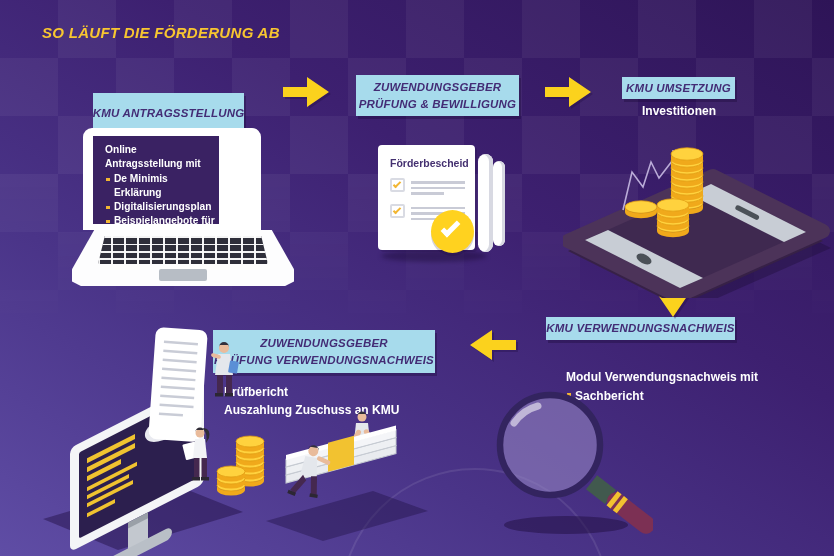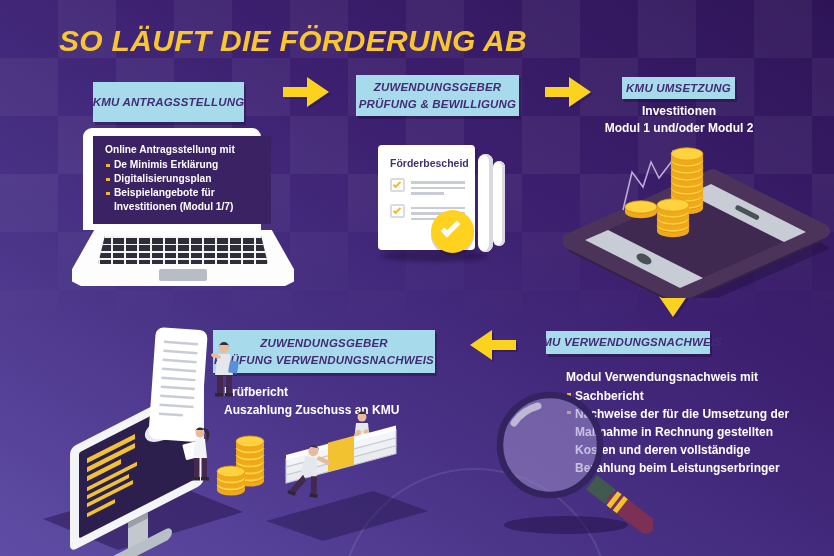--- a/index.html
+++ b/index.html
@@ -7,31 +7,31 @@
   .stage{position:relative;width:834px;height:556px;overflow:hidden;
     background:linear-gradient(211deg,#2e1457 0%,#3d2070 38%,#4a3488 68%,#5f4da5 100%);
     font-family:"Liberation Sans",sans-serif;}
   .checker{position:absolute;left:0;top:0;right:0;height:330px;
     background:repeating-conic-gradient(rgba(255,255,255,0.05) 0% 25%, rgba(255,255,255,0) 0% 50%) 0 0/116px 116px;
     -webkit-mask-image:linear-gradient(to bottom,#000 55%,transparent 100%);
     mask-image:linear-gradient(to bottom,#000 55%,transparent 100%);}
   .bgcircle{position:absolute;left:340px;top:468px;width:270px;height:270px;
     border:2px solid rgba(255,255,255,0.09);border-radius:50%;}
 
-  .title{position:absolute;left:42px;top:24px;font-size:30px;font-weight:bold;font-style:italic;
-    color:#f8c630;letter-spacing:.3px;white-space:nowrap;margin-left:17px;}
+  .title{position:absolute;left:42px;top:24px;font-size:15px;font-weight:bold;font-style:italic;
+    color:#f8c630;letter-spacing:.3px;white-space:nowrap;}
 
   .badge{position:absolute;display:flex;flex-direction:column;justify-content:center;align-items:center;
     text-align:center;background:#a7dbec;color:#432c75;font-weight:bold;font-style:italic;
     font-size:11.5px;line-height:1.45;padding:3px 8px;box-shadow:2px 3px 0 rgba(25,8,55,.35);
     white-space:nowrap;letter-spacing:.2px;}
-  .badge1{left:93px;top:82px;width:151px;height:40px}
+  .badge1{left:93px;top:93px;width:151px;height:40px}
   .badge2{left:356px;top:75px;width:163px;height:41px}
   .badge3{left:622px;top:77px;width:113px;height:22px}
-  .badge4{left:546px;top:331px;width:164px;height:23px}
+  .badge4{left:546px;top:317px;width:189px;height:23px}
   .badge5{left:213px;top:330px;width:222px;height:43px}
 
   .note{position:absolute;color:#fff;font-weight:bold;font-size:12px;line-height:1.5;}
   .note-impl{left:597px;top:103px;width:164px;text-align:center;line-height:1.4;}
   .note-final{left:224px;top:383px;}
   .note-proof{left:566px;top:368px;width:230px;}
   .screen-text{position:absolute;left:12px;top:7px;right:4px;color:#fff;font-weight:bold;
     font-size:10.2px;line-height:1.38;}
   .blist{list-style:none;margin-top:1px;}
   .blist li{position:relative;padding-left:9px;}
@@ -39,21 +39,21 @@
 
   .arrow{position:absolute;filter:drop-shadow(2px 2px 0 rgba(30,10,60,.3));}
   .arrow1{left:283px;top:74px}
   .arrow2{left:545px;top:74px}
   .arrow-down{left:655px;top:271px}
   .arrow-left{left:470px;top:327px}
 
   
   .laptop{position:absolute;left:72px;top:128px;width:222px;height:164px;}
   .lap-bezel{position:absolute;left:11px;top:0;width:178px;height:102px;background:#fff;border-radius:9px 9px 0 0;}
-  .lap-screen{position:absolute;left:10px;top:8px;width:178px;height:88px;background:#3a2263;}
+  .lap-screen{position:absolute;left:10px;top:8px;width:126px;height:88px;background:#3a2263;}
   .lap-base{position:absolute;left:0;top:102px;width:222px;height:56px;background:#fdfdfe;
     clip-path:polygon(10% 0,90% 0,100% 70%,100% 92%,96% 100%,4% 100%,0 92%,0 70%);}
   .lap-keys{position:absolute;left:26px;top:6px;width:170px;height:28px;background-color:#2e2e3a;
     clip-path:polygon(4% 0,96% 0,100% 100%,0 100%);
     background-image:repeating-linear-gradient(to right,rgba(255,255,255,.95) 0 1.5px,transparent 1.5px 13px),
                      repeating-linear-gradient(to bottom,rgba(255,255,255,.95) 0 1.5px,transparent 1.5px 7.5px);}
   .lap-trackpad{position:absolute;left:50%;transform:translateX(-50%);top:39px;width:48px;height:12px;
     background:#b7bdc5;border-radius:2px;}
 
   
@@ -118,21 +118,20 @@
   </svg>
   <svg class="arrow arrow-down" width="36" height="46">
     <polygon points="13,0 13,24 3,24 18,46 33,24 23,24 23,0" fill="#fbd21d"></polygon>
   </svg>
   <svg class="arrow arrow-left" width="46" height="36">
     <polygon points="46,13 22,13 22,3 0,18 22,33 22,23 46,23" fill="#fbd21d"></polygon>
   </svg>
 
   <div class="note note-impl">
     <div>Investitionen</div>
-    <div>Modul 1 und/oder Modul 2</div>
   </div>
 
   <div class="laptop">
     <div class="lap-bezel">
       <div class="lap-screen">
         <div class="screen-text">
           <div>Online Antragsstellung mit</div>
           <ul class="blist">
             <li>De Minimis Erklärung</li>
             <li>Digitalisierungsplan</li>
@@ -214,21 +213,20 @@
         <use href="#coinA" x="110" y="78"></use>
       <use href="#coinA" x="110" y="71"></use>
         <use href="#coinA" x="110" y="64"></use>
     </g>
   </svg>
 
   <div class="note note-proof">
     <div>Modul Verwendungsnachweis mit</div>
     <ul class="blist">
       <li>Sachbericht</li>
-      <li>Nachweise der für die Umsetzung der Maßnahme in Rechnung gestellten Kosten und deren vollständige Bezahlung beim Leistungserbringer</li>
     </ul>
   </div>
 
   <div class="note note-final">
     <div>Prüfbericht</div>
     <div>Auszahlung Zuschuss an KMU</div>
   </div>
 
   <svg class="magnifier" viewBox="0 0 175 155">
     <ellipse cx="88" cy="140" rx="62" ry="9" fill="#1f0e40" opacity="0.5"></ellipse>

